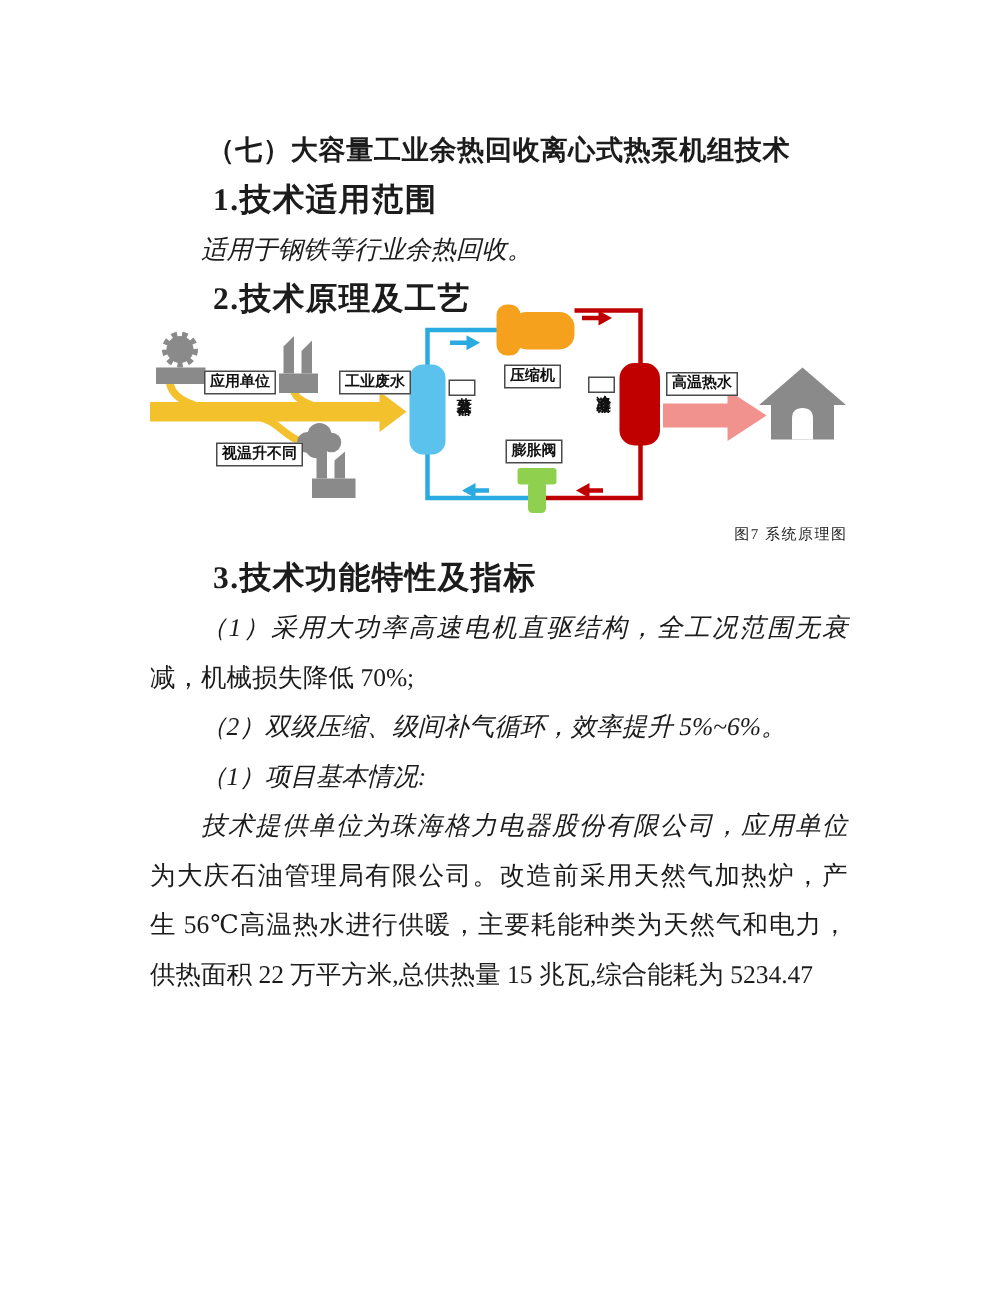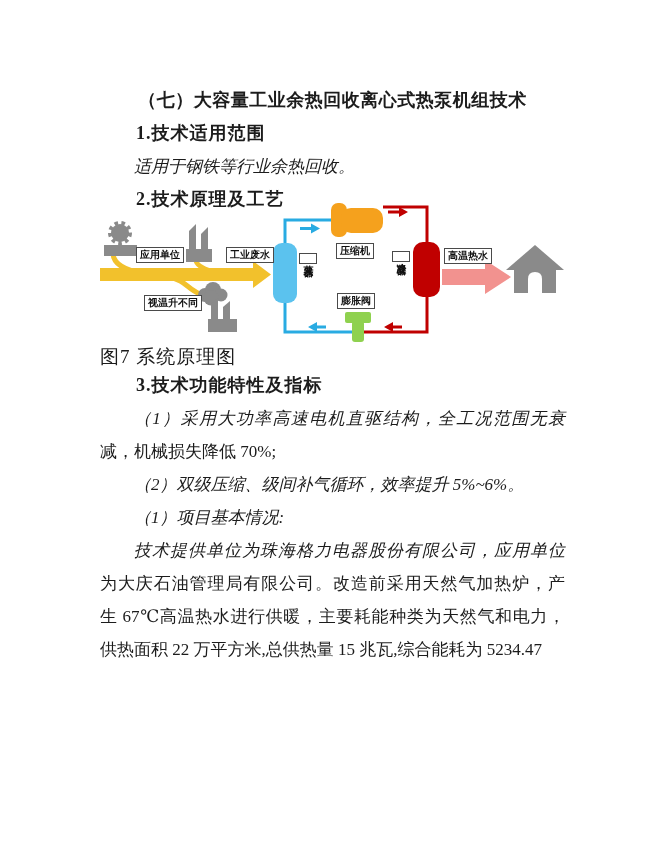--- a/index.html
+++ b/index.html
@@ -1,28 +1,28 @@
 <!DOCTYPE html>
 <html style="--waste_heat_flow: #F2C12C; --evaporator: #5BC2EE; --compressor: #F5A11D; --condenser: #C00000; --expansion_valve: #8FD14F; --low_temp_loop: #29ABE2; --high_temp_loop: #C00000; --hot_water_arrow: #F2928F; --icon_gray: #8A8A8A;"><head>
 <meta charset="utf-8">
 <style>
   html,body { margin:0; padding:0; background:#ffffff; }
   body { width:660px; height:867px; font-family:"Liberation Serif","DejaVu Serif",serif; color:#1c1c1c; }
   .page { box-sizing:border-box; width:660px; height:840px; padding:84px 95px 0 100px; overflow:hidden; background:#ffffff; }
-  .row { font-size:18px; line-height:33px; }
+  .row { font-size:21px; line-height:33px; }
   .title { font-family:"Liberation Sans","DejaVu Sans",sans-serif; font-weight:bold; font-size:18px; text-align:center; letter-spacing:0.5px; }
   .heading { font-weight:bold; text-indent:2em; letter-spacing:1px; }
   .para .tline { font-size:17px; line-height:33px; text-align:justify; text-align-last:justify; -moz-text-align-last:justify; }
   .para .tline.last { text-align-last:left; -moz-text-align-last:left; }
   .para .tline.first { text-indent:2em;font-style:italic; }
   .figure { position:relative; width:480px; height:145px; margin:-16px 0 0 -10px; }
   .figure svg { position:absolute; left:0; top:0; }
   .dlabel { position:absolute; font-family:"Liberation Sans","DejaVu Sans",sans-serif; font-weight:bold; font-size:10px; line-height:12px; border:1px solid #4a4a4a; background:#ffffff; padding:1px 3px; white-space:nowrap; color:#111; }
   .dlabel.vert { writing-mode:vertical-rl; text-orientation:upright; padding:3px 1px; line-height:14px; letter-spacing:1px; }
-  .caption { font-size:19px; line-height:24px; text-align:left; letter-spacing:1px; }
+  .caption { font-size:10px; line-height:24px; text-align:right; letter-spacing:1px; }
   
   .c-yellow-fill { fill:var(--waste_heat_flow); }
   .c-yellow-stroke { stroke:var(--waste_heat_flow); fill:none; stroke-width:5; stroke-linecap:round; }
   .c-gray { fill:var(--icon_gray); }
   .c-gray-stroke { stroke:var(--icon_gray); }
   .c-evap { fill:var(--evaporator); }
   .c-comp { fill:var(--compressor); }
   .c-cond { fill:var(--condenser); }
   .c-valve { fill:var(--expansion_valve); }
   .c-hot { fill:var(--hot_water_arrow); }
@@ -121,17 +121,17 @@
   <div class="para">
       <div class="tline first last">（2）双级压缩、级间补气循环，效率提升 5%~6%。</div>
     </div>
 
   <div class="para">
       <div class="tline first last">（1）项目基本情况:</div>
     </div>
   <div class="para">
       <div class="tline first">技术提供单位为珠海格力电器股份有限公司，应用单位</div>
       <div class="tline">为大庆石油管理局有限公司。改造前采用天然气加热炉，产</div>
-      <div class="tline">生 67℃高温热水进行供暖，主要耗能种类为天然气和电力，</div>
+      <div class="tline">生 56℃高温热水进行供暖，主要耗能种类为天然气和电力，</div>
       <div class="tline last">供热面积 22 万平方米,总供热量 15 兆瓦,综合能耗为 5234.47</div>
     </div>
 
 </div>
 
 </body></html>

